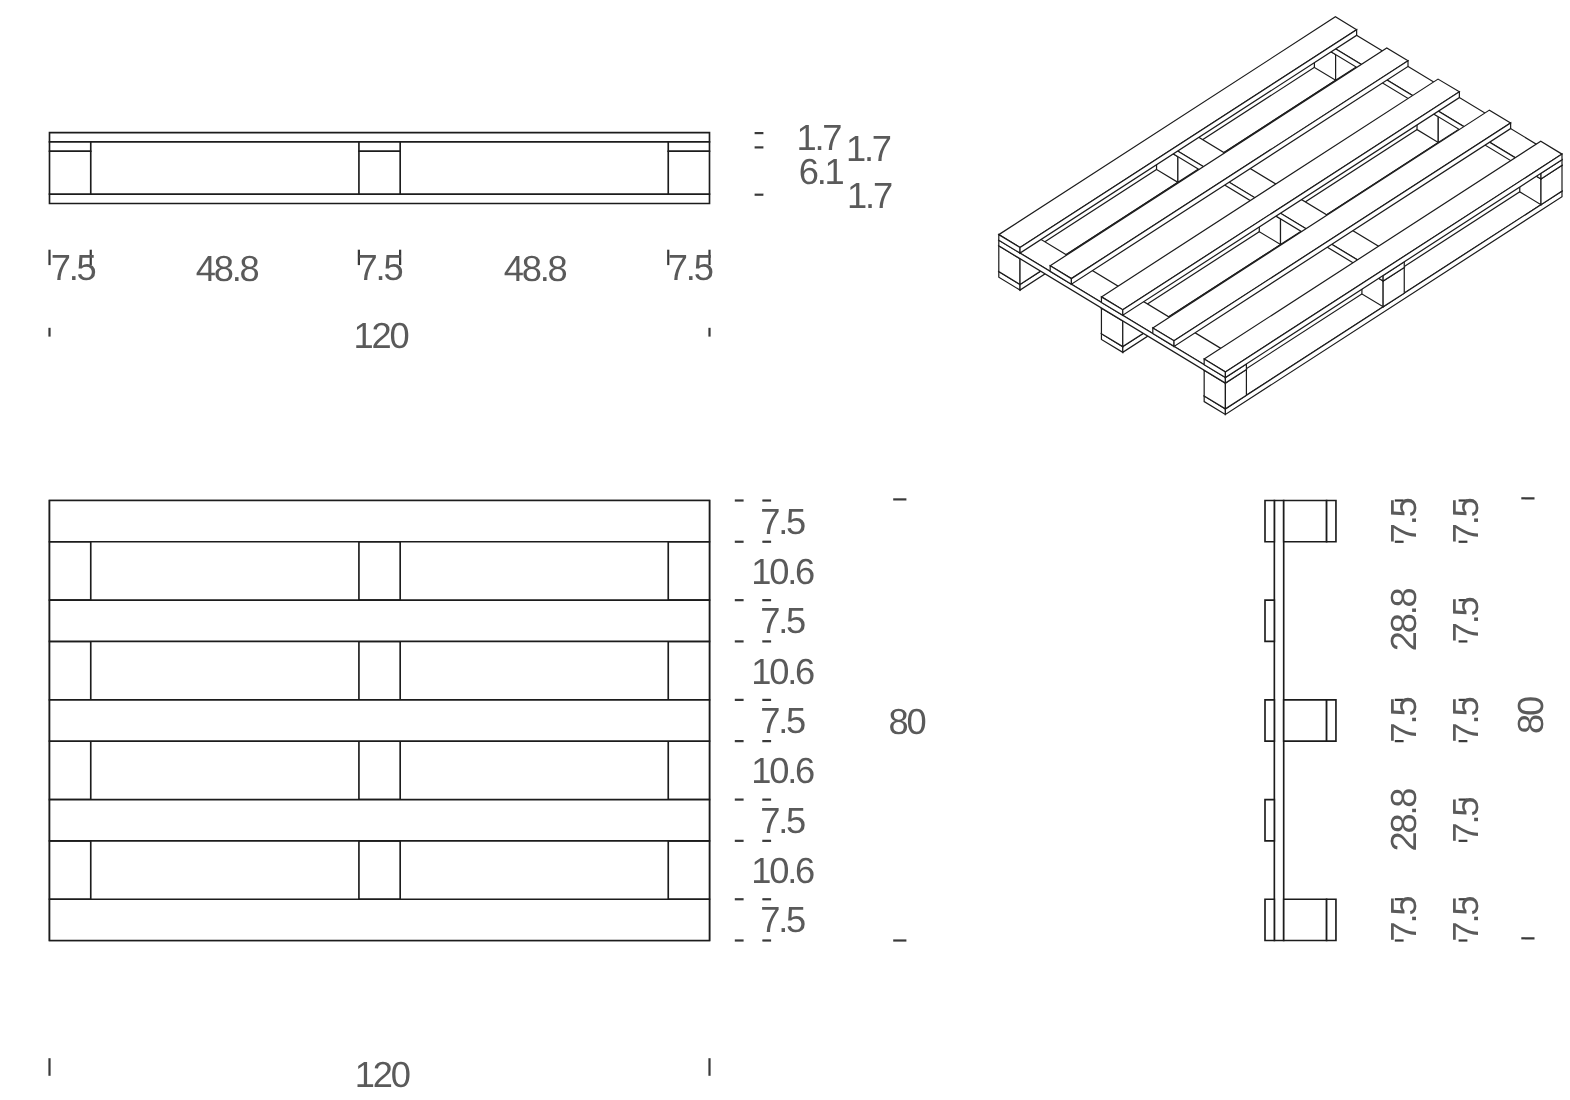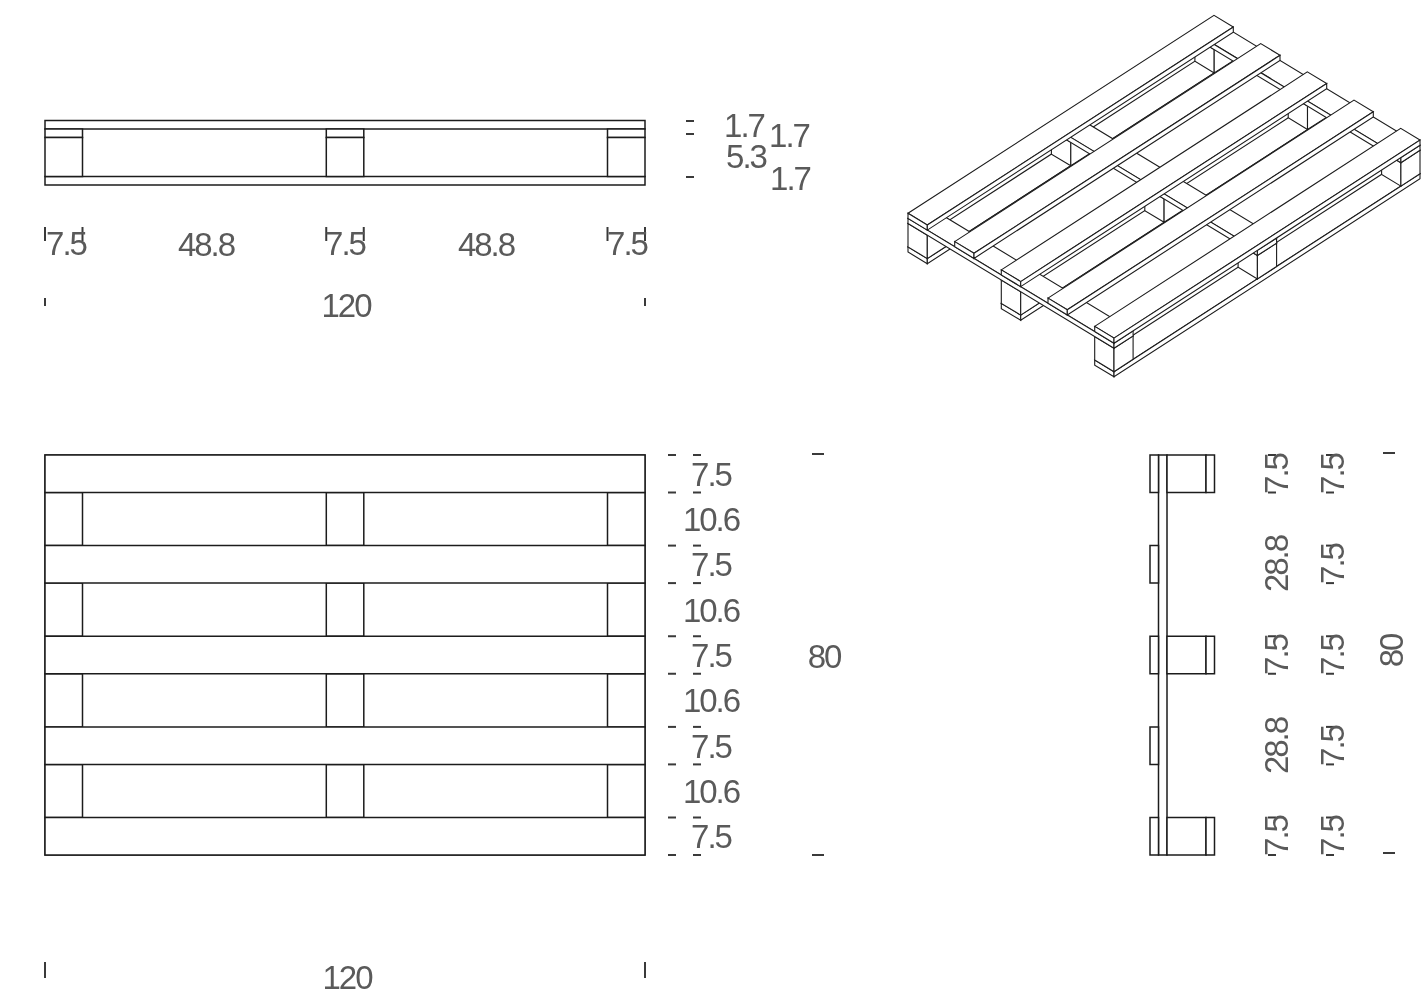--- a/index.html
+++ b/index.html
@@ -185,21 +185,21 @@
 
   <div class="dim" style="left:66px;top:243px">7.5</div>
   <div class="dim" style="left:206px;top:244px">48.8</div>
   <div class="dim" style="left:345px;top:243px">7.5</div>
   <div class="dim" style="left:486px;top:244px">48.8</div>
   <div class="dim" style="left:627px;top:243px">7.5</div>
   <div class="dim" style="left:346px;top:305px">120</div>
 
   <div class="dim" style="left:744px;top:125px">1.7</div>
   <div class="dim" style="left:789px;top:135px">1.7</div>
-  <div class="dim" style="left:746px;top:156px">5.3</div>
+  <div class="dim" style="left:746px;top:156px">6.1</div>
   <div class="dim" style="left:790px;top:178px">1.7</div>
 
   <div class="dim" style="left:711px;top:474px">7.5</div>
   <div class="dim" style="left:711px;top:519px">10.6</div>
   <div class="dim" style="left:711px;top:564px">7.5</div>
   <div class="dim" style="left:711px;top:610px">10.6</div>
   <div class="dim" style="left:711px;top:655px">7.5</div>
   <div class="dim" style="left:711px;top:700px">10.6</div>
   <div class="dim" style="left:711px;top:746px">7.5</div>
   <div class="dim" style="left:711px;top:791px">10.6</div>

